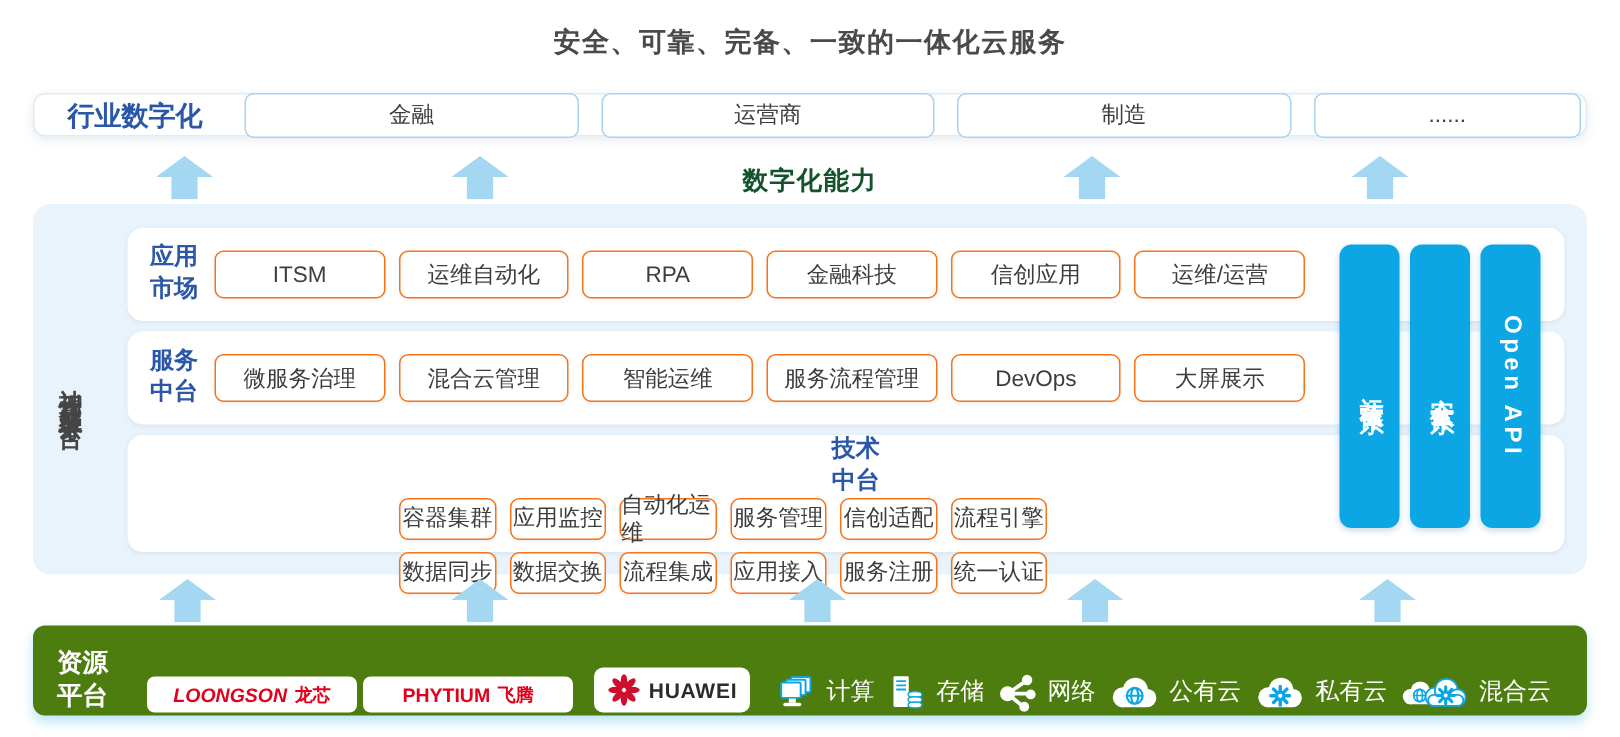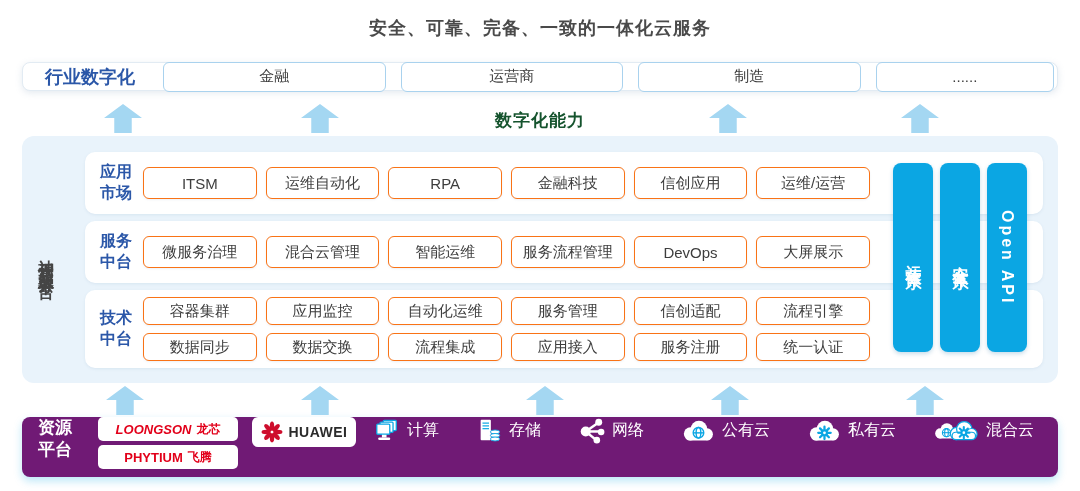--- a/index.html
+++ b/index.html
@@ -42,21 +42,21 @@
   }
   .side-label{
     position:absolute;left:13px;top:50%;transform:translateY(-50%);
     writing-mode:vertical-rl;font-size:16px;font-weight:600;color:#454545;letter-spacing:3px;
   }
   .rows{position:absolute;left:63px;top:16px;width:958px;}
   .prow{
     position:relative;background:#fff;border-radius:10px;height:62px;margin-bottom:7px;
     box-shadow:0 1px 3px rgba(100,140,170,.12);display:flex;align-items:center;
   }
-  .prow.tall{height:78px;margin-bottom:0;}
+  .prow.tall{height:78px;margin-bottom:0;flex-direction:column;}
   .prow-label{
     width:36px;margin-left:13px;font-size:16px;font-weight:bold;color:#2b57a8;
     line-height:1.3;text-align:center;word-break:break-all;
   }
   .prow-lines{flex:1;margin-left:9px;margin-right:173px;display:flex;flex-direction:column;gap:8px;}
   .pline{display:flex;gap:9px;}
   .pbox{
     flex:1;height:30px;border:1px solid #f97316;border-radius:6px;background:#fff;
     display:flex;align-items:center;justify-content:center;font-size:15px;color:#3d3d3d;
     box-shadow:0 1px 2px rgba(140,170,200,.15);
@@ -65,25 +65,25 @@
   .pillars{position:absolute;left:871px;top:27px;display:flex;gap:7px;}
   .pillar{
     width:40px;height:189px;background:#0ba6e3;border-radius:8px;color:#fff;
     display:flex;align-items:center;justify-content:center;
     writing-mode:vertical-rl;font-size:16px;font-weight:bold;letter-spacing:3px;
     box-shadow:0 2px 4px rgba(40,120,170,.25);
   }
   
   .resource-bar{
     position:absolute;left:22px;top:417px;width:1036px;height:60px;box-sizing:border-box;
-    background:#701a75;border-radius:8px;display:flex;align-items:flex-start;
-    padding:0 24px 16px 16px;box-shadow:0 4px 8px rgba(11,166,227,.28);
+    background:#4d7c0f;border-radius:8px;display:flex;align-items:flex-end;
+    padding:0 24px 2px 16px;box-shadow:0 4px 8px rgba(11,166,227,.28);
   }
   .resource-label{width:36px;font-size:17px;font-weight:bold;color:#fff;line-height:1.3;word-break:break-all;}
-  .vendor-stack{margin-left:24px;display:flex;flex-direction:column;gap:4px;}
+  .vendor-stack{margin-left:24px;display:flex;flex-direction:row;gap:4px;}
   .vendor-chip{
     width:140px;height:24px;background:#fff;border-radius:5px;
     display:flex;align-items:center;justify-content:center;gap:5px;
   }
   .vendor-chip:first-child .vendor-latin{font-style:italic;}
   .vendor-latin{font-size:13px;font-weight:900;color:#e2001a;}
   .vendor-cjk{font-size:12px;font-weight:bold;color:#e2001a;}
   .huawei-chip{
     margin-left:14px;width:104px;height:30px;background:#fff;border-radius:6px;
     display:flex;align-items:center;justify-content:center;gap:6px;

